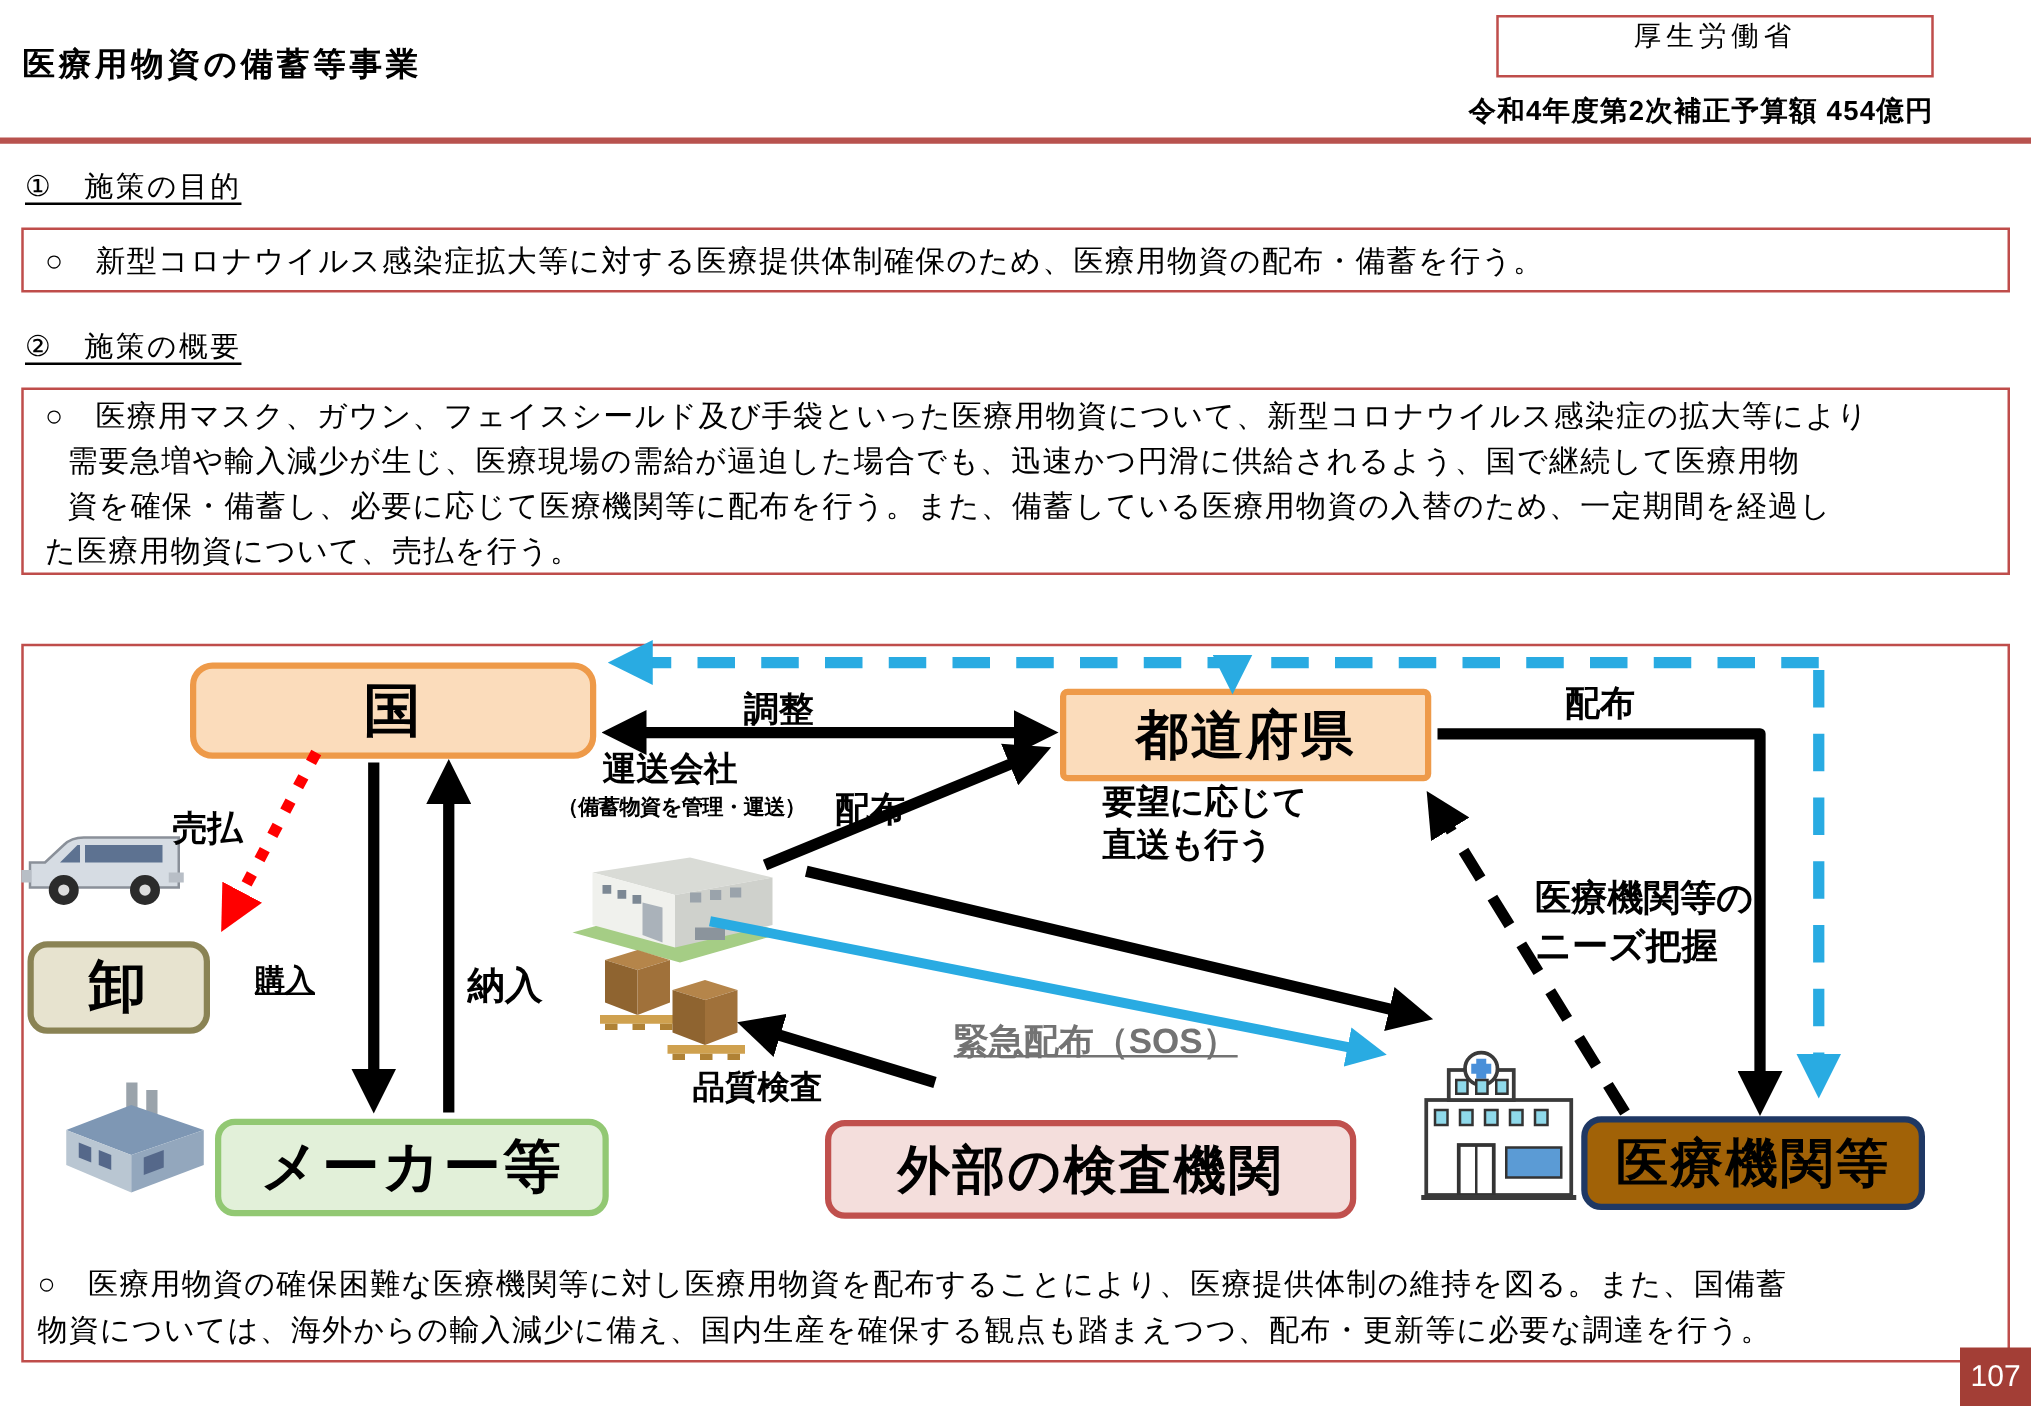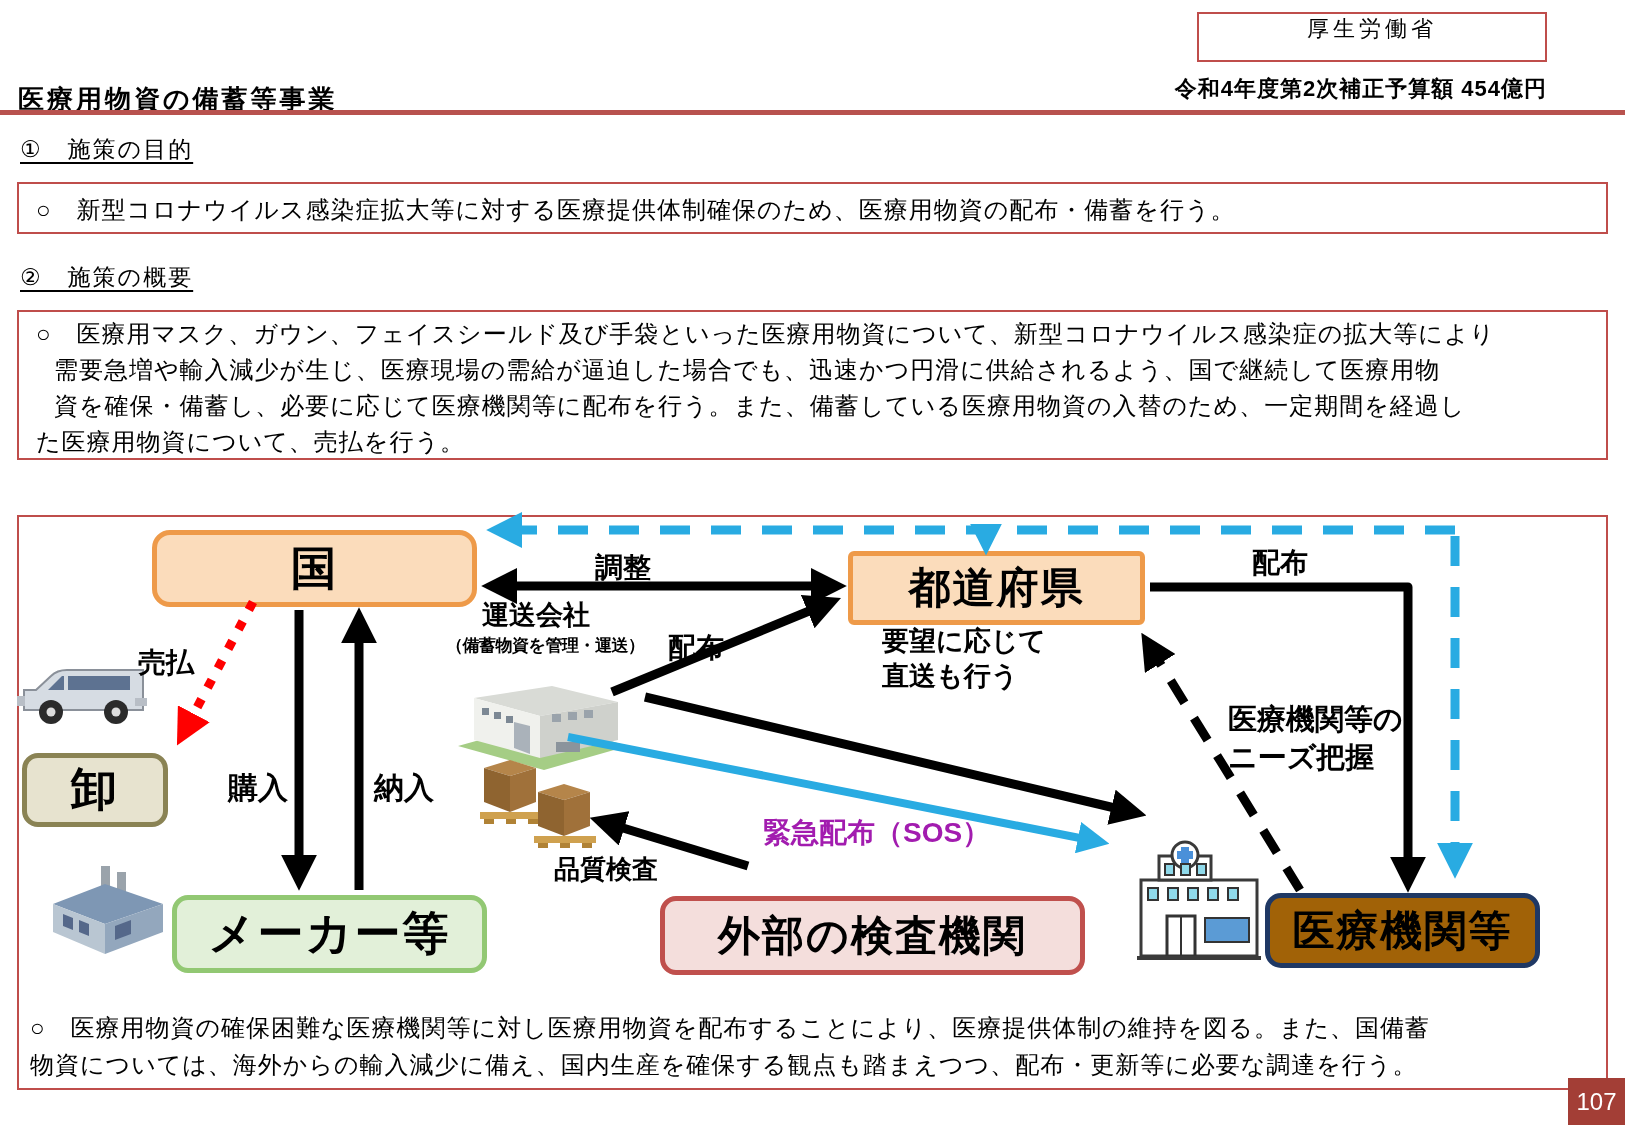--- a/index.html
+++ b/index.html
@@ -2,21 +2,21 @@
 <html><head>
 <meta charset="utf-8">
 <style>
   html,body{margin:0;padding:0;background:#fff;}
   .page{position:relative;width:1625px;height:1125px;background:#fff;overflow:hidden;
         font-family:"Liberation Sans","DejaVu Sans",sans-serif;color:#000;}
   .abs{position:absolute;}
   .nowrap{white-space:nowrap;}
 
   
-  .doc-title{left:18px;top:34px;font-size:26px;font-weight:bold;letter-spacing:3px;margin-top:48px;}
+  .doc-title{left:18px;top:34px;font-size:26px;font-weight:bold;letter-spacing:3px;}
   .ministry-box{left:1197px;top:12px;width:350px;height:50px;border:2px solid #BF4D4B;
                 box-sizing:border-box;display:flex;justify-content:center;
                 font-size:22px;letter-spacing:4px;}
   .budget-line{left:900px;top:74px;width:647px;text-align:right;font-size:22px;font-weight:bold;letter-spacing:1px;}
   .top-rule{left:0;top:110px;width:1625px;height:5px;background:#B8524E;}
 
   
   .sec-h{font-size:23px;letter-spacing:2px;text-decoration:underline;text-underline-offset:5px;}
   .h1{left:20px;top:134px;} .h2{left:20px;top:262px;} .h3{left:20px;top:481px;margin-top:46px;}
 
@@ -48,25 +48,25 @@
           background:#a16207;border:5px solid #1F3864;font-size:42px;}
 
   
   .lbl{font-weight:bold;white-space:nowrap;z-index:4;}
   .l-chosei{left:595px;top:549px;font-size:28px;}
   .l-unso{left:482px;top:597px;font-size:27px;}
   .l-unso-note{left:446px;top:634px;font-size:17px;letter-spacing:-0.5px;}
   .l-haifu-mid{left:668px;top:629px;font-size:28px;}
   .l-haifu-right{left:1252px;top:544px;font-size:28px;}
   .l-uriharai{left:138px;top:644px;font-size:28px;}
-  .l-konyu{left:228px;top:768px;font-size:30px;}
+  .l-konyu{left:204px;top:768px;font-size:24px;text-decoration:underline;}
   .l-nonyu{left:374px;top:768px;font-size:30px;}
   .l-yobo{left:882px;top:624px;font-size:27px;line-height:35px;}
   .l-needs{left:1228px;top:700px;font-size:29px;line-height:38px;}
-  .l-kinkyu{left:763px;top:814px;font-size:28px;color:#a21caf;}
+  .l-kinkyu{left:763px;top:814px;font-size:28px;color:#737373;text-decoration:underline;}
   .l-hinshitsu{left:554px;top:852px;font-size:26px;}
 
   .icon{z-index:1;}
   .arrows{left:0;top:0;z-index:3;pointer-events:none;}
 
   
   .page-num{left:1568px;top:1078px;width:57px;height:47px;background:#A33E36;color:#fff;
             display:flex;align-items:center;justify-content:center;font-size:24px;z-index:5;}
 </style>
 </head>

